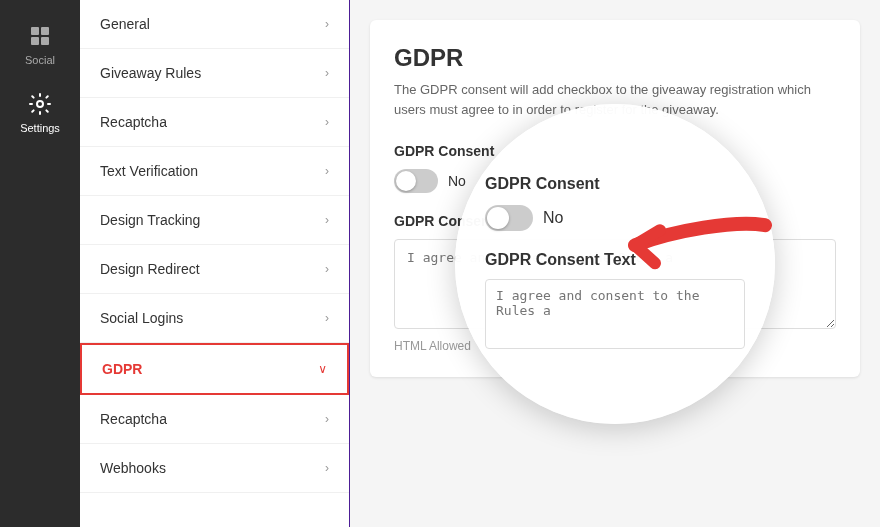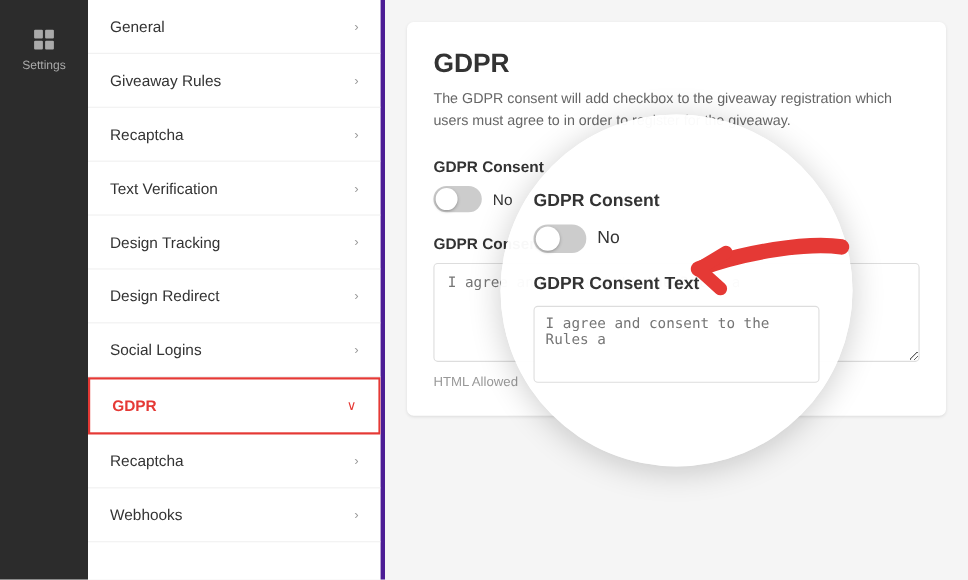--- a/index.html
+++ b/index.html
@@ -35,21 +35,21 @@
       display: flex;
       align-items: center;
       justify-content: center;
       font-size: 20px;
     }
 
     
     .middle-nav {
       width: 270px;
       background: #fff;
-      border-right: 4px solid #4c1d95;
+      border-right: 1px solid #4c1d95;
       height: 527px;
       overflow-y: auto;
       flex-shrink: 0;
     }
     .nav-item {
       display: flex;
       align-items: center;
       justify-content: space-between;
       padding: 16px 20px;
       border-bottom: 1px solid #f0f0f0;
@@ -229,21 +229,30 @@
 <nav class="sidebar">
   <div class="sidebar-item">
     <div class="icon">
       <svg width="22" height="22" viewBox="0 0 22 22" fill="none">
         <rect x="2" y="2" width="8" height="8" rx="1" fill="#aaa"></rect>
         <rect x="12" y="2" width="8" height="8" rx="1" fill="#aaa"></rect>
         <rect x="2" y="12" width="8" height="8" rx="1" fill="#aaa"></rect>
         <rect x="12" y="12" width="8" height="8" rx="1" fill="#aaa"></rect>
       </svg>
     </div>
-    <span>Settings</span>
+    <span>Social</span>
+  </div>
+  <div class="sidebar-item active">
+    <div class="icon">
+      <svg width="24" height="24" viewBox="0 0 24 24" fill="none">
+        <circle cx="12" cy="12" r="3" stroke="#fff" stroke-width="2"></circle>
+        <path d="M12 2v2M12 20v2M4.22 4.22l1.42 1.42M18.36 18.36l1.42 1.42M2 12h2M20 12h2M4.22 19.78l1.42-1.42M18.36 5.64l1.42-1.42" stroke="#fff" stroke-width="2" stroke-linecap="round"></path>
+      </svg>
+    </div>
+    <span style="color:#fff">Settings</span>
   </div>
 </nav>
 
 <div class="middle-nav">
   <div class="nav-item">
     <span>General</span>
     <span class="chevron">›</span>
   </div>
   <div class="nav-item">
     <span>Giveaway Rules</span>

